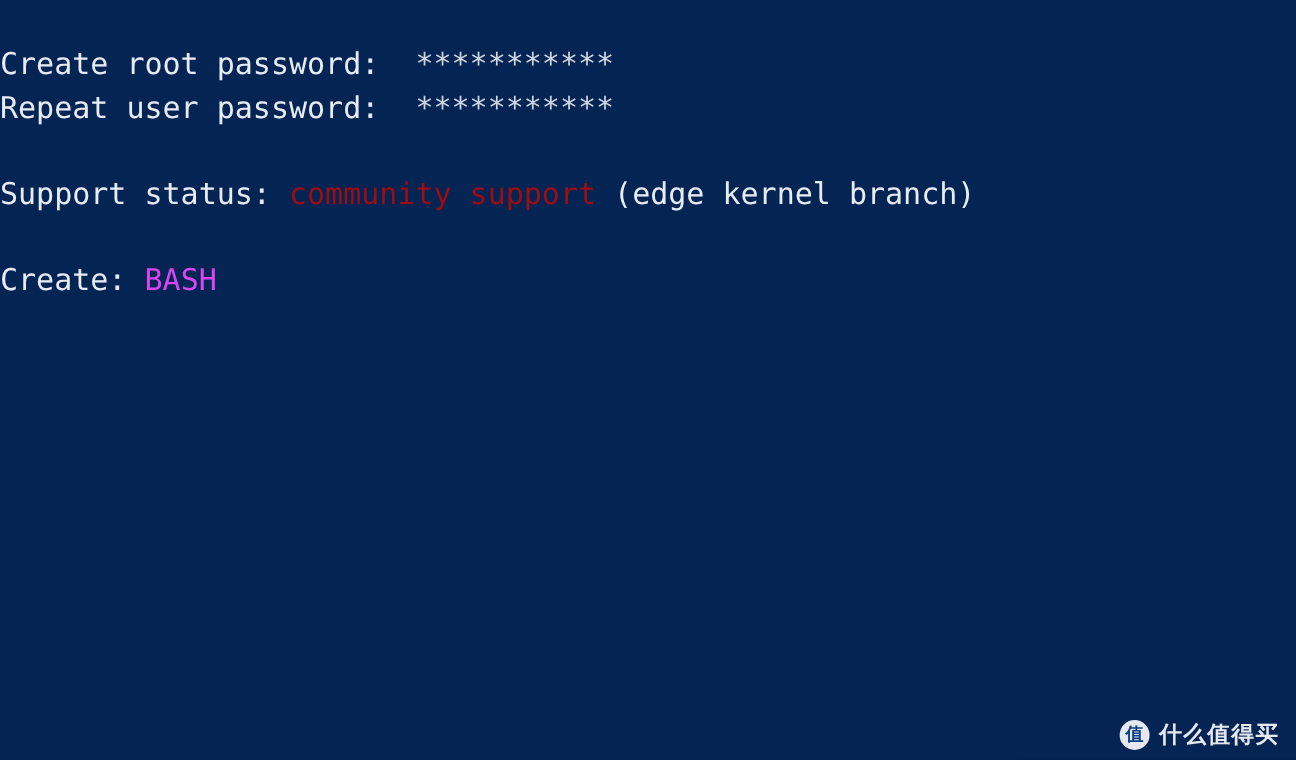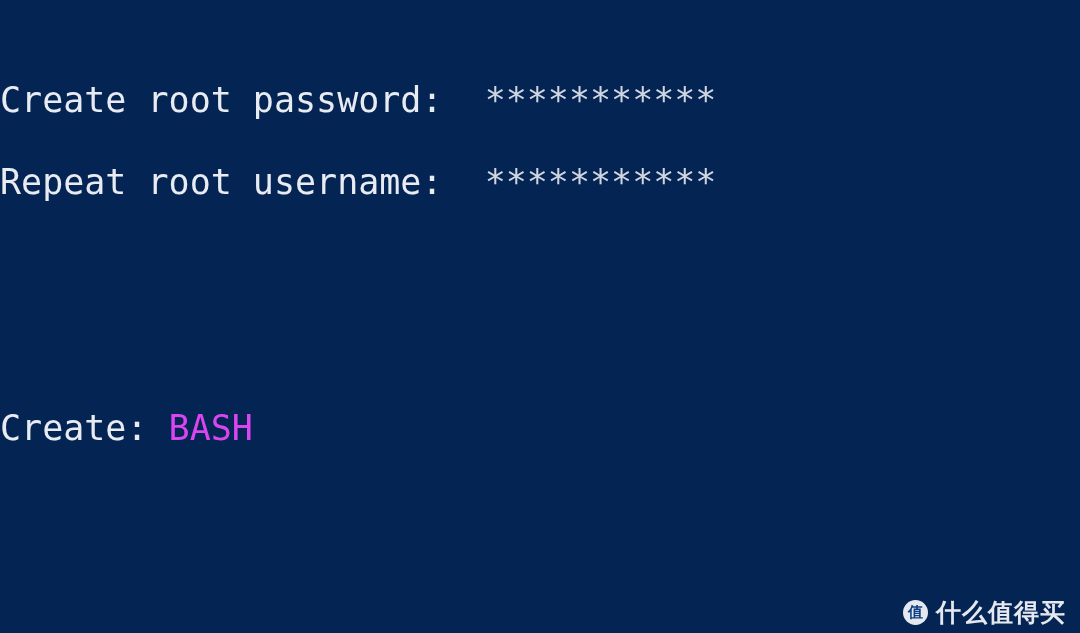--- a/index.html
+++ b/index.html
@@ -26,24 +26,23 @@
     position: absolute;
     left: 0px;
     top: 36px;
     width: 1080px;
   }
   .line {
     height: 36px;
     line-height: 36px;
     white-space: pre;
     font-family: "DejaVu Sans Mono", "Liberation Mono", monospace;
-    font-size: 35px;
+    font-size: 25px;
     letter-spacing: 0px;
     color: #e8ecf2;
-    margin-top: 46px;
   }
   .seg {
     white-space: pre;
   }
   .seg.white  { color: #e8ecf2; }
   .seg.red    { color: #9d0d12; }
   .seg.green  { color: #d946ef; }
   .seg.stars  { color: #cfd6e0; }
 
   
@@ -66,35 +65,36 @@
     font-size: 15px;
     font-weight: bold;
     display: flex;
     align-items: center;
     justify-content: center;
     line-height: 1;
   }
   #watermark .wm-text {
     color: #f2f4f8;
     font-family: "DejaVu Sans", "Liberation Sans", sans-serif;
-    font-size: 25px;
+    font-size: 19px;
     font-weight: bold;
     letter-spacing: 1px;
     line-height: 1;
   }
 </style>
 </head>
 <body style="background: rgb(4, 36, 84);">
 
 <div id="terminal" style="background: rgb(4, 36, 84);">
 
   <div class="console-lines">
       <div class="line"><span class="seg white">Create root password:  </span><span class="seg stars">***********</span></div>
-      <div class="line"><span class="seg white">Repeat root username:  </span><span class="seg stars">***********</span></div>
+      <div class="line"><span class="seg white">Repeat user password:  </span><span class="seg stars">***********</span></div>
       <div class="line"><span class="seg white"> </span></div>
+      <div class="line"><span class="seg white">Support status: </span><span class="seg red">community support</span><span class="seg white"> (edge kernel branch)</span></div>
       <div class="line"><span class="seg white"> </span></div>
       <div class="line"><span class="seg white">Create: </span><span class="seg green">BASH</span></div>
       <div class="line"><span class="seg white"> </span></div>
       <div class="line"><span class="seg white"> </span></div>
     </div>
 
   <div id="watermark">
     <span class="wm-badge">值</span>
     <span class="wm-text">什么值得买</span>
   </div>

